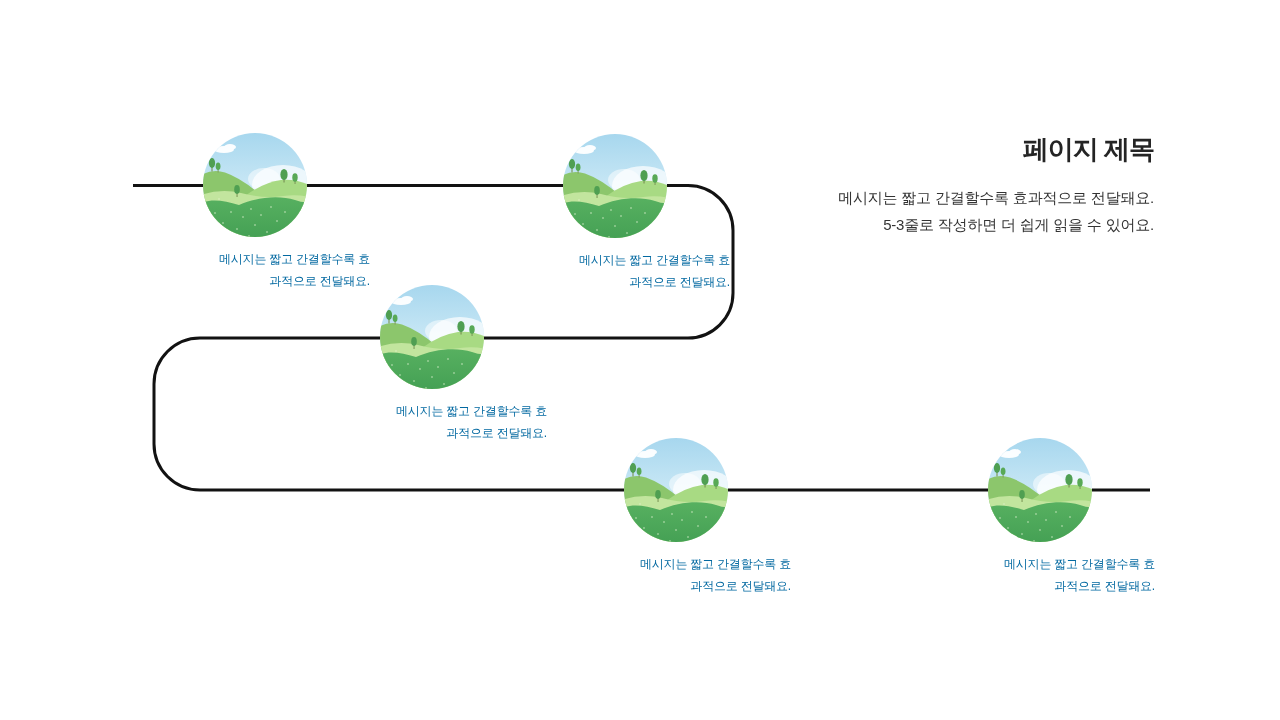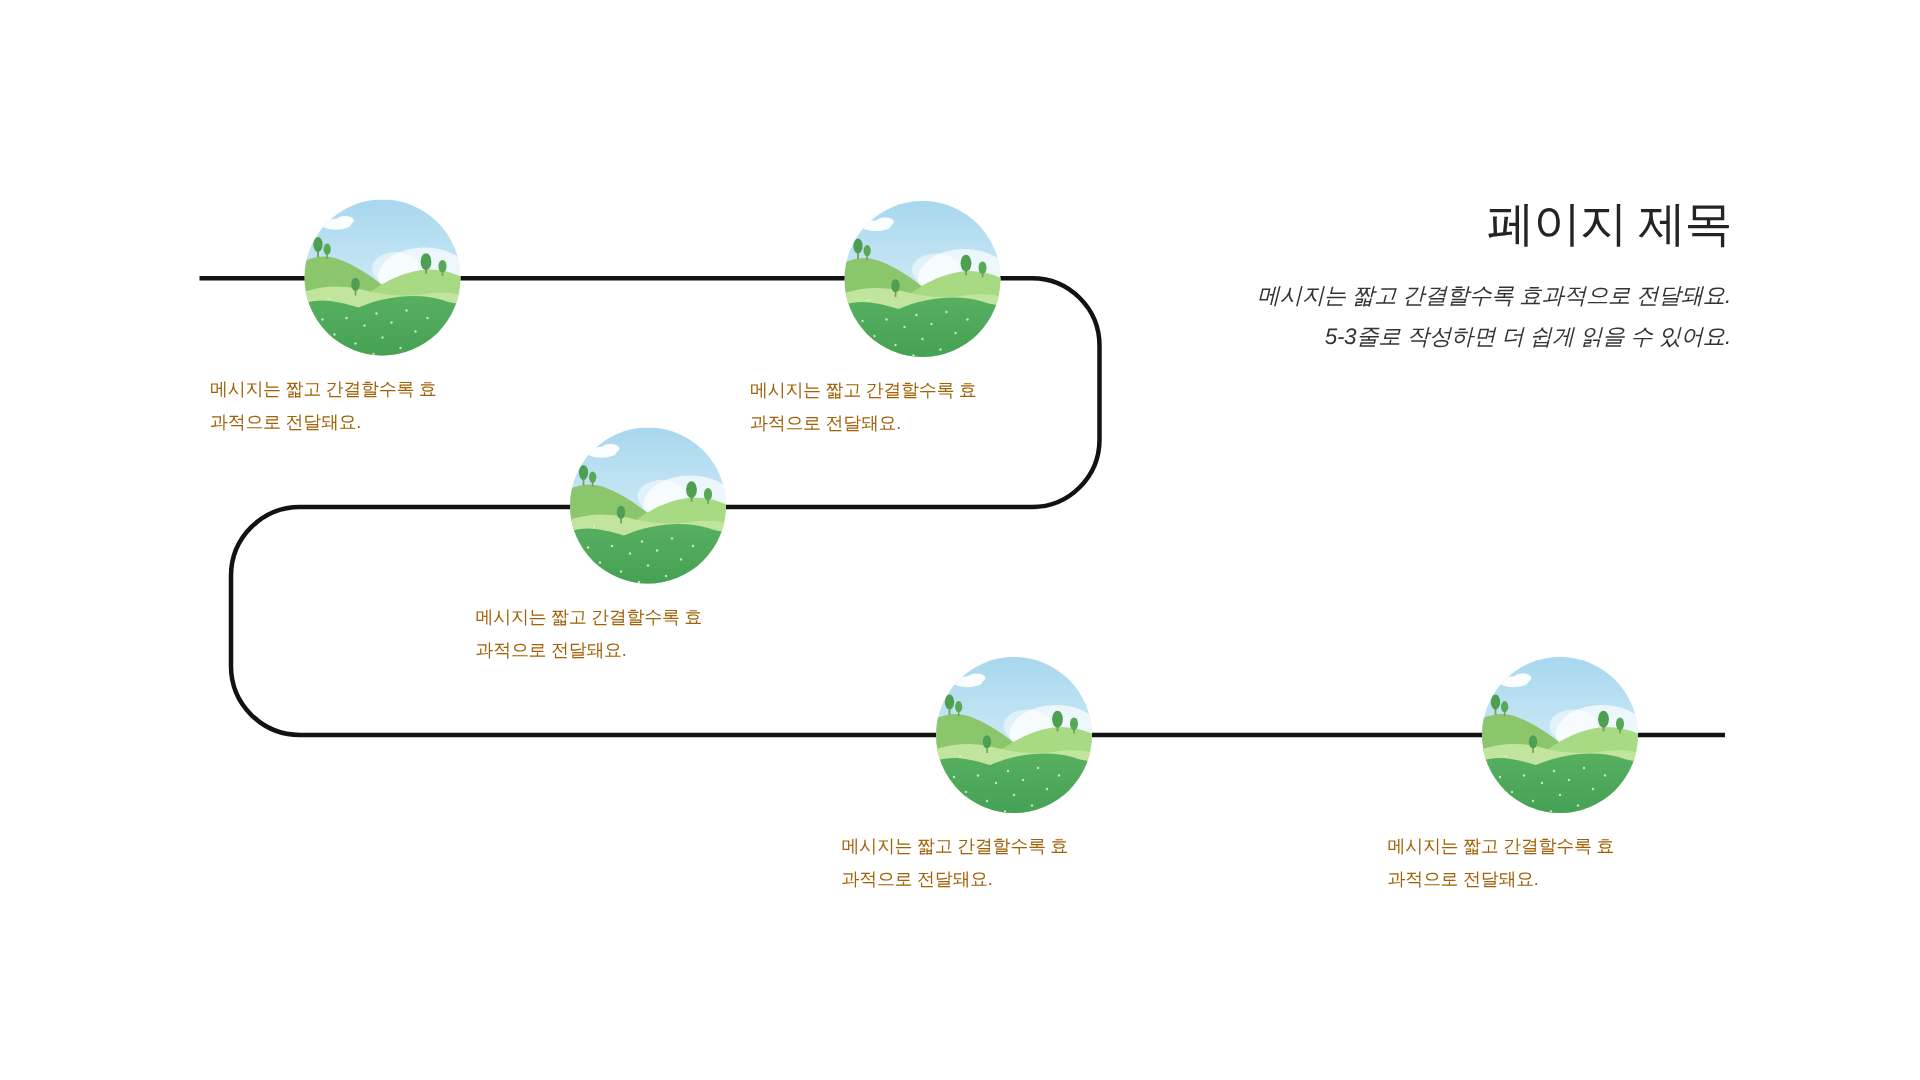--- a/index.html
+++ b/index.html
@@ -5,26 +5,26 @@
   html,body{margin:0;padding:0;background:#fff;}
   .slide{
     position:relative;width:1280px;height:720px;background:#ffffff;overflow:hidden;
     font-family:"Liberation Sans","DejaVu Sans",sans-serif;
   }
   .flow{position:absolute;left:0;top:0;width:1280px;height:720px;}
   .connector{fill:none;stroke:#121212;stroke-width:3;}
   .node{position:absolute;width:104px;height:104px;}
   .circle-ill{display:block;width:104px;height:104px;}
   .caption{
-    position:absolute;top:115px;left:-63px;width:230px;text-align:left;
-    font-size:12px;line-height:22px;color:#a16207;letter-spacing:-0.2px;
+    position:absolute;top:115px;left:-63px;width:230px;text-align:right;
+    font-size:12px;line-height:22px;color:#0369a1;letter-spacing:-0.2px;
   }
   .header{position:absolute;top:130px;right:126px;text-align:right;}
-  .title{margin:0;font-size:32px;line-height:38px;font-weight:400;color:#242424;letter-spacing:-1px;}
-  .subtitle{margin:16px 0 0;font-size:15px;line-height:27px;color:#333333;letter-spacing:-0.2px;font-style:italic;}
+  .title{margin:0;font-size:26px;line-height:38px;font-weight:700;color:#242424;letter-spacing:-1px;}
+  .subtitle{margin:16px 0 0;font-size:15px;line-height:27px;color:#333333;letter-spacing:-0.2px;}
   .n1{left:203px;top:133px;}
   .n2{left:563px;top:134px;}
   .n3{left:380px;top:285px;}
   .n4{left:624px;top:438px;}
   .n5{left:988px;top:438px;}
 </style>
 </head>
 <body>
 
 <div class="slide">

